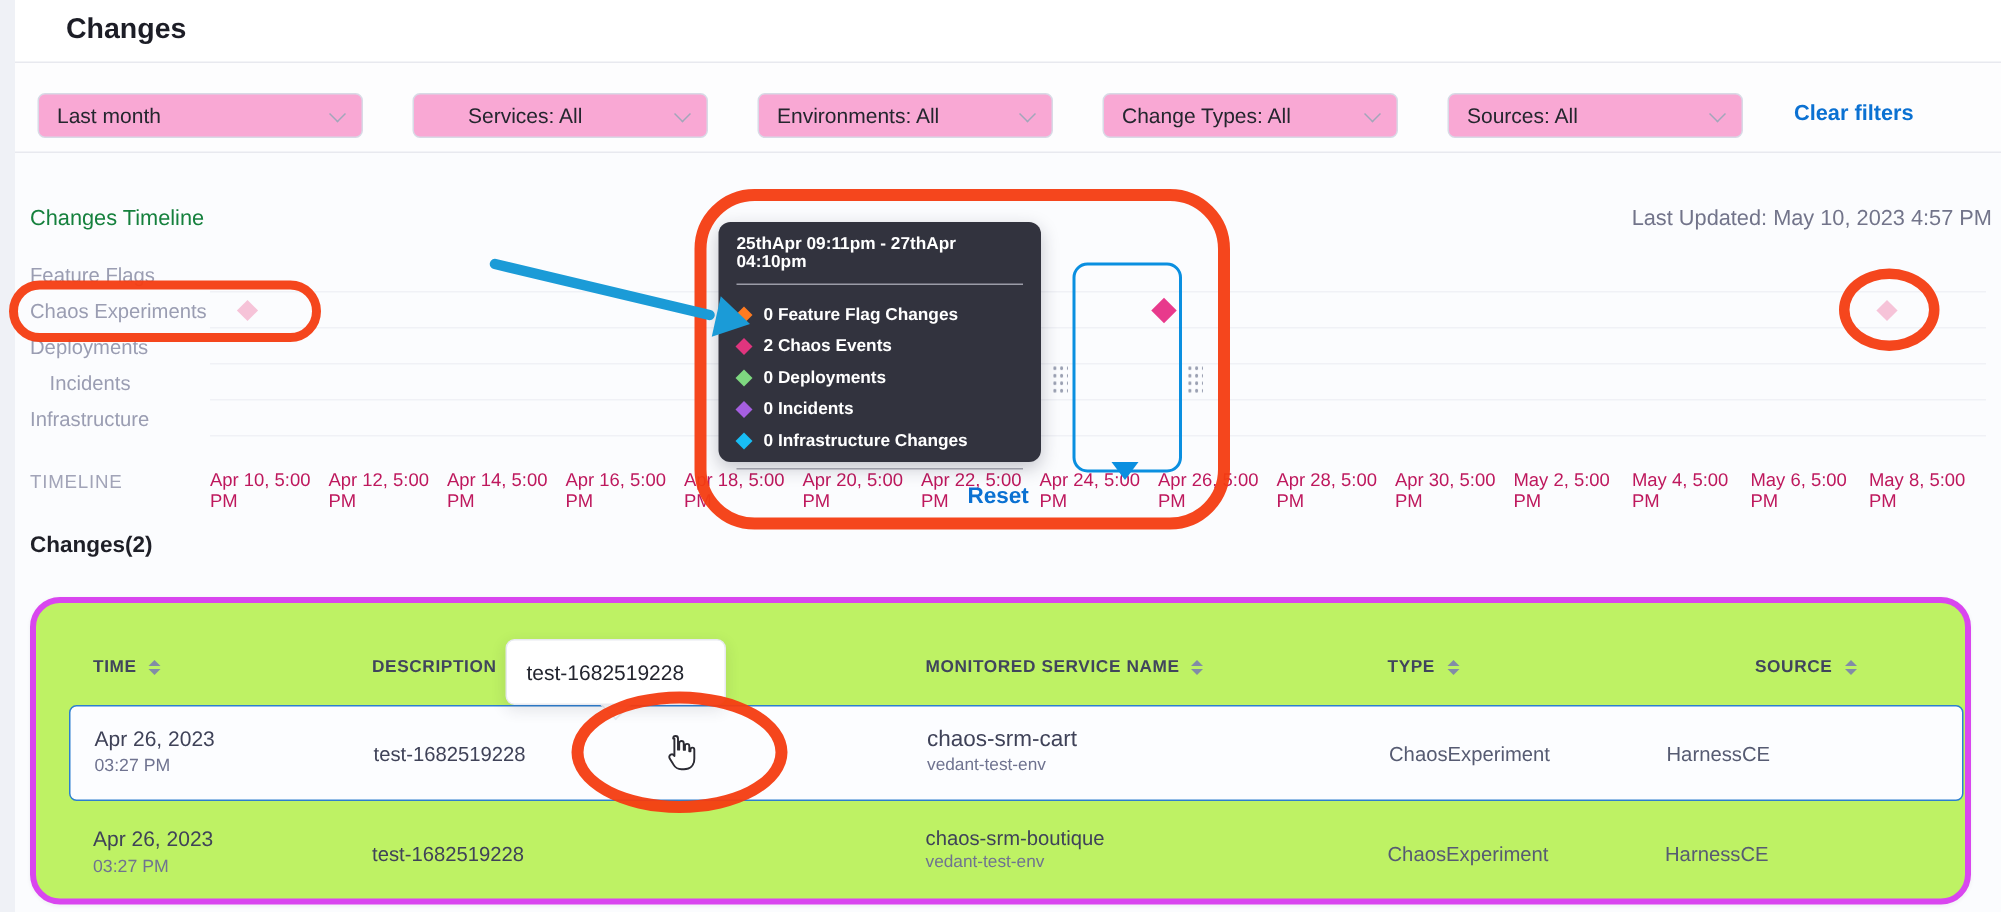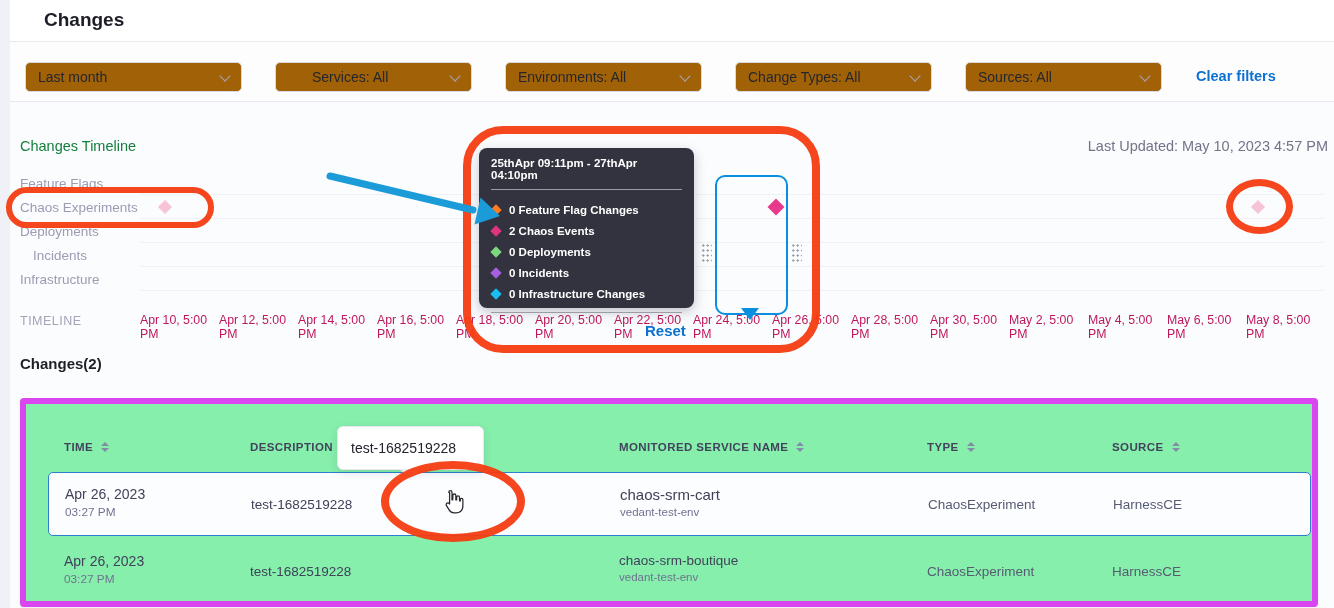--- a/index.html
+++ b/index.html
@@ -6,21 +6,21 @@
   .stage{position:relative;width:1334px;height:608px;overflow:hidden;
          font-family:"Liberation Sans",sans-serif;background:#fbfcfe;}
   .left-strip{position:absolute;left:0;top:0;width:10px;height:608px;background:#eff1f6;}
 
   
   .top-band{position:absolute;left:10px;top:0;width:1324px;height:41px;background:#ffffff;border-bottom:1px solid #e8e9ef;}
   .page-title{position:absolute;left:34px;top:9px;font-size:19px;font-weight:bold;color:#1c1d26;}
 
   
   .filter-band{position:absolute;left:10px;top:42px;width:1324px;height:59px;background:#fdfdfe;border-bottom:1px solid #e8e9ef;}
-  .dropdown{position:absolute;top:62px;height:30px;box-sizing:border-box;background:#a16207;border:1px solid #d8dae6;border-radius:5px;
+  .dropdown{position:absolute;top:62px;height:30px;box-sizing:border-box;background:#f9a8d4;border:1px solid #d8dae6;border-radius:5px;
             display:flex;align-items:center;justify-content:space-between;padding:0 12px;cursor:pointer;}
   .dd-label{font-size:14px;color:#24262e;}
   .chev{width:7px;height:7px;border-right:1.6px solid #a2a6ba;border-bottom:1.6px solid #a2a6ba;transform:rotate(45deg);margin-top:-3px;}
   .clear-filters{position:absolute;left:1196px;top:68px;font-size:14.5px;font-weight:bold;color:#0b71d2;cursor:pointer;}
 
   
   .section-title{position:absolute;left:20px;top:138px;font-size:14.5px;color:#15803d;}
   .last-updated{position:absolute;right:6px;top:138px;font-size:14.5px;color:#72748a;}
   .lane-label{position:absolute;left:20px;font-size:13.5px;color:#9a9db2;}
   .gridline{position:absolute;left:140px;width:1184px;height:1px;background:#f0f1f6;}
@@ -45,22 +45,22 @@
               background:#32333e;border-radius:8px;z-index:20;padding:9px 12px 26px;box-shadow:0 4px 12px rgba(30,30,50,.25);}
   .tl-tooltip-title{font-size:11.5px;font-weight:bold;color:#ffffff;}
   .tt-divider{height:1px;background:#9b9ca7;margin:8px 0 9px;}
   .tt-item{display:flex;align-items:center;height:21px;}
   .tt-diamond{width:8px;height:8px;transform:rotate(45deg);margin:0 9px 0 1px;flex:none;}
   .tt-label{font-size:11.5px;font-weight:bold;color:#ffffff;white-space:nowrap;}
   .tt-bottom{margin-top:8px;}
 
   
   .changes-heading{position:absolute;left:20px;top:355px;font-size:15px;font-weight:bold;color:#1e1f27;}
-  .table-card{position:absolute;left:20px;top:398px;width:1286px;height:197px;background:#86efac;
-              border:6px solid #d946ef;border-radius:4px;box-shadow:0 1px 3px rgba(40,41,61,.06);}
+  .table-card{position:absolute;left:20px;top:398px;width:1286px;height:197px;background:#bef264;
+              border:4px solid #d946ef;border-radius:20px;box-shadow:0 1px 3px rgba(40,41,61,.06);}
   .th{position:absolute;top:37px;display:flex;align-items:center;font-size:11.5px;font-weight:bold;
       letter-spacing:.4px;color:#40455c;cursor:pointer;}
   .sort{display:inline-flex;flex-direction:column;gap:2px;margin-left:8px;}
   .sort .up{width:0;height:0;border-left:4px solid transparent;border-right:4px solid transparent;border-bottom:4px solid #828ca6;}
   .sort .down{width:0;height:0;border-left:4px solid transparent;border-right:4px solid transparent;border-top:4px solid #828ca6;}
   .row{position:absolute;left:22px;width:1263px;box-sizing:border-box;cursor:pointer;}
   .row.selected{border:1px solid #2d7fd0;border-radius:5px;background:#fcfdff;}
   .cell{position:absolute;font-size:13.5px;color:#3f4258;white-space:nowrap;}
   .cell .main{font-size:14px;color:#3f4258;}
   .cell .sub{font-size:11.8px;color:#6f7390;margin-top:3px;}
@@ -260,21 +260,21 @@
             <span class="down"></span>
           </span>
         </div>
         <div class="th" style="left: 901px;">
           <span>TYPE</span>
           <span class="sort">
             <span class="up"></span>
             <span class="down"></span>
           </span>
         </div>
-        <div class="th" style="left: 1086px;">
+        <div class="th" style="left: 1146px;">
           <span>SOURCE</span>
           <span class="sort">
             <span class="up"></span>
             <span class="down"></span>
           </span>
         </div>
       </div>
     <div id="tbody">
         <div class="row selected" style="top: 68px; height: 64px;">
           <div class="cell" style="left: 16px; top: 13px;">

